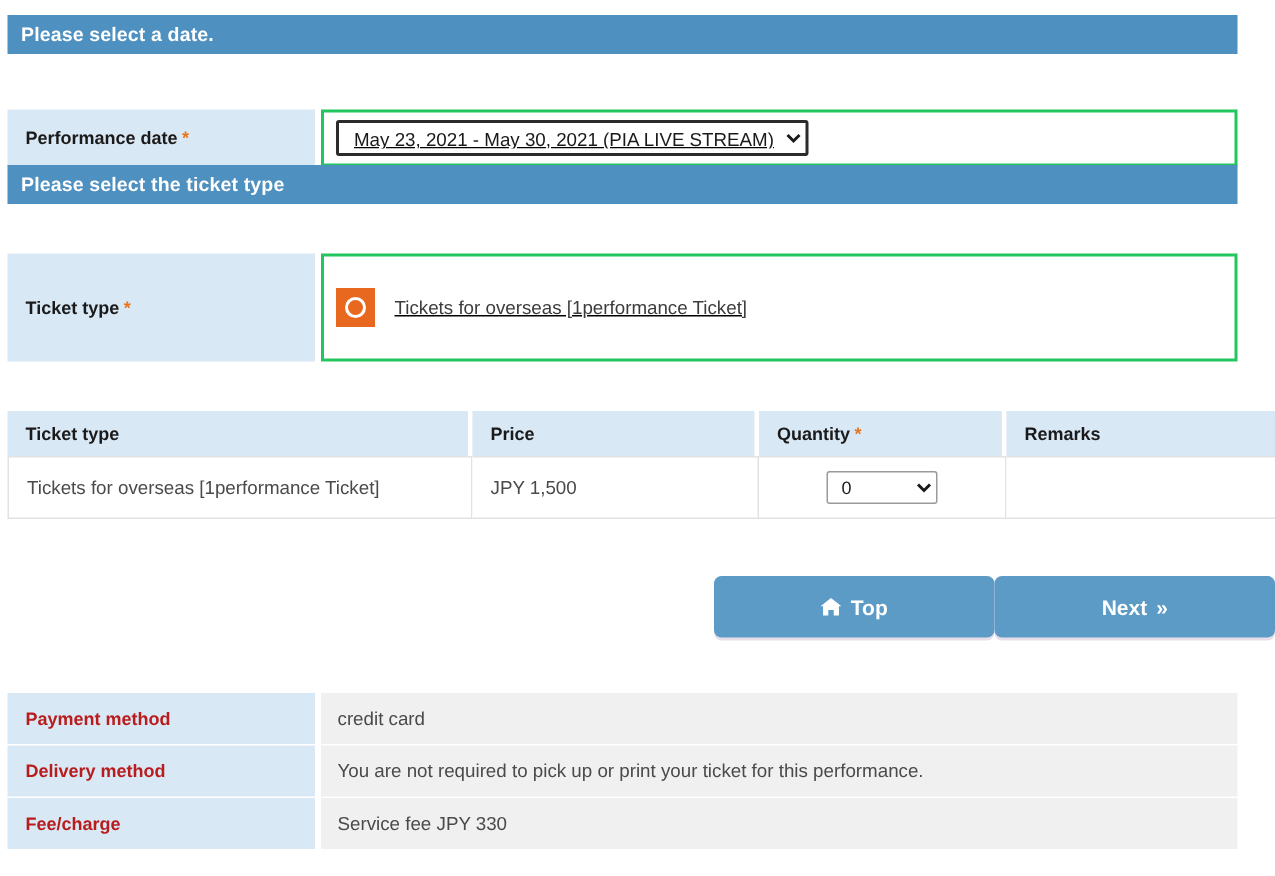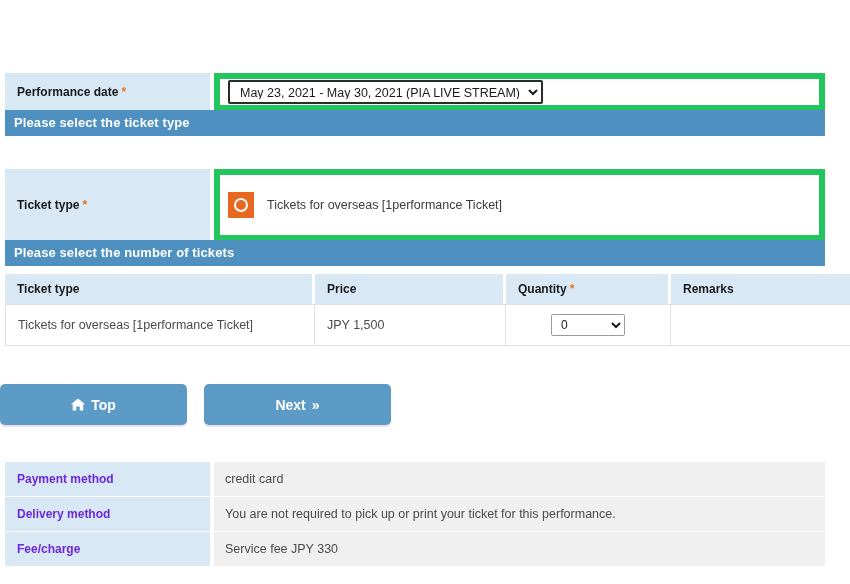--- a/index.html
+++ b/index.html
@@ -60,24 +60,25 @@
     color: #e8741c;
     font-size: 12px;
     margin-left: 3px;
     font-weight: bold;
     line-height: 1;
   }
   .field-value {
     flex: 1 1 auto;
     margin-left: 4px;
     background: #ffffff;
-    border: 6px solid #22c55e;
+    border: 2px solid #22c55e;
     display: flex;
     align-items: center;
     padding-left: 8px;
+    text-decoration: underline;
   }
 
   
   .date-select {
     font-family: "Liberation Sans", sans-serif;
     font-size: 12.5px;
     color: #1a1a1a;
     background: #ffffff;
     border: 2px solid #2b2b2b;
     border-radius: 2px;
@@ -161,22 +162,21 @@
     padding-left: 5px;
     outline: none;
   }
 
   
   .btn-row {
     position: absolute;
     left: 0;
     width: 850px;
     display: flex;
-    justify-content: flex-start;
-    gap: 17px;
+    justify-content: flex-end;
     border-radius: 14px;
   }
   .btn {
     width: 187px;
     height: 41px;
     background: #5b9bc6;
     border: none;
     border-radius: 5px;
     color: #ffffff;
     font-family: "Liberation Sans", sans-serif;
@@ -199,21 +199,21 @@
     left: 5px;
     width: 820px;
     height: 34px;
     display: flex;
     align-items: stretch;
   }
   .summary-label {
     width: 205px;
     flex: 0 0 205px;
     background: #d9e8f5;
-    color: #6d28d9;
+    color: #b91c1c;
     font-size: 12px;
     font-weight: bold;
     display: flex;
     align-items: center;
     padding-left: 12px;
   }
   .summary-value {
     flex: 1 1 auto;
     margin-left: 4px;
     background: #f0f0f0;
@@ -222,20 +222,21 @@
     display: flex;
     align-items: center;
     padding-left: 11px;
   }
 </style>
 </head>
 <body>
 
 <div class="page">
 
+  <div class="section-bar" style="top:10px;">Please select a date.</div>
 
   <div class="field-row" style="top:46px; height:38px;">
     <div class="field-label">
       <span>Performance date</span>
       <span class="req">*</span>
     </div>
     <div class="field-value">
       <select class="date-select">
         <option selected="">May 23, 2021 - May 30, 2021 (PIA LIVE STREAM)</option>
       </select>
@@ -252,21 +253,20 @@
     <div class="field-value">
       <div class="ticket-option">
         <span class="radio-mark">
           <span class="ring"></span>
         </span>
         <span class="ticket-option-label">Tickets for overseas [1performance Ticket]</span>
       </div>
     </div>
   </div>
 
-  <div class="section-bar" style="top:240px;">Please select the number of tickets</div>
 
   <table class="tickets-table" style="top:274px;">
     <thead>
       <tr>
         <th style="width:310px;">Ticket type</th>
         <th style="width:191px;">Price</th>
         <th style="width:165px;">
           <span>Quantity</span><span class="req">*</span>
         </th>
         <th style="width:180px;">Remarks</th>

